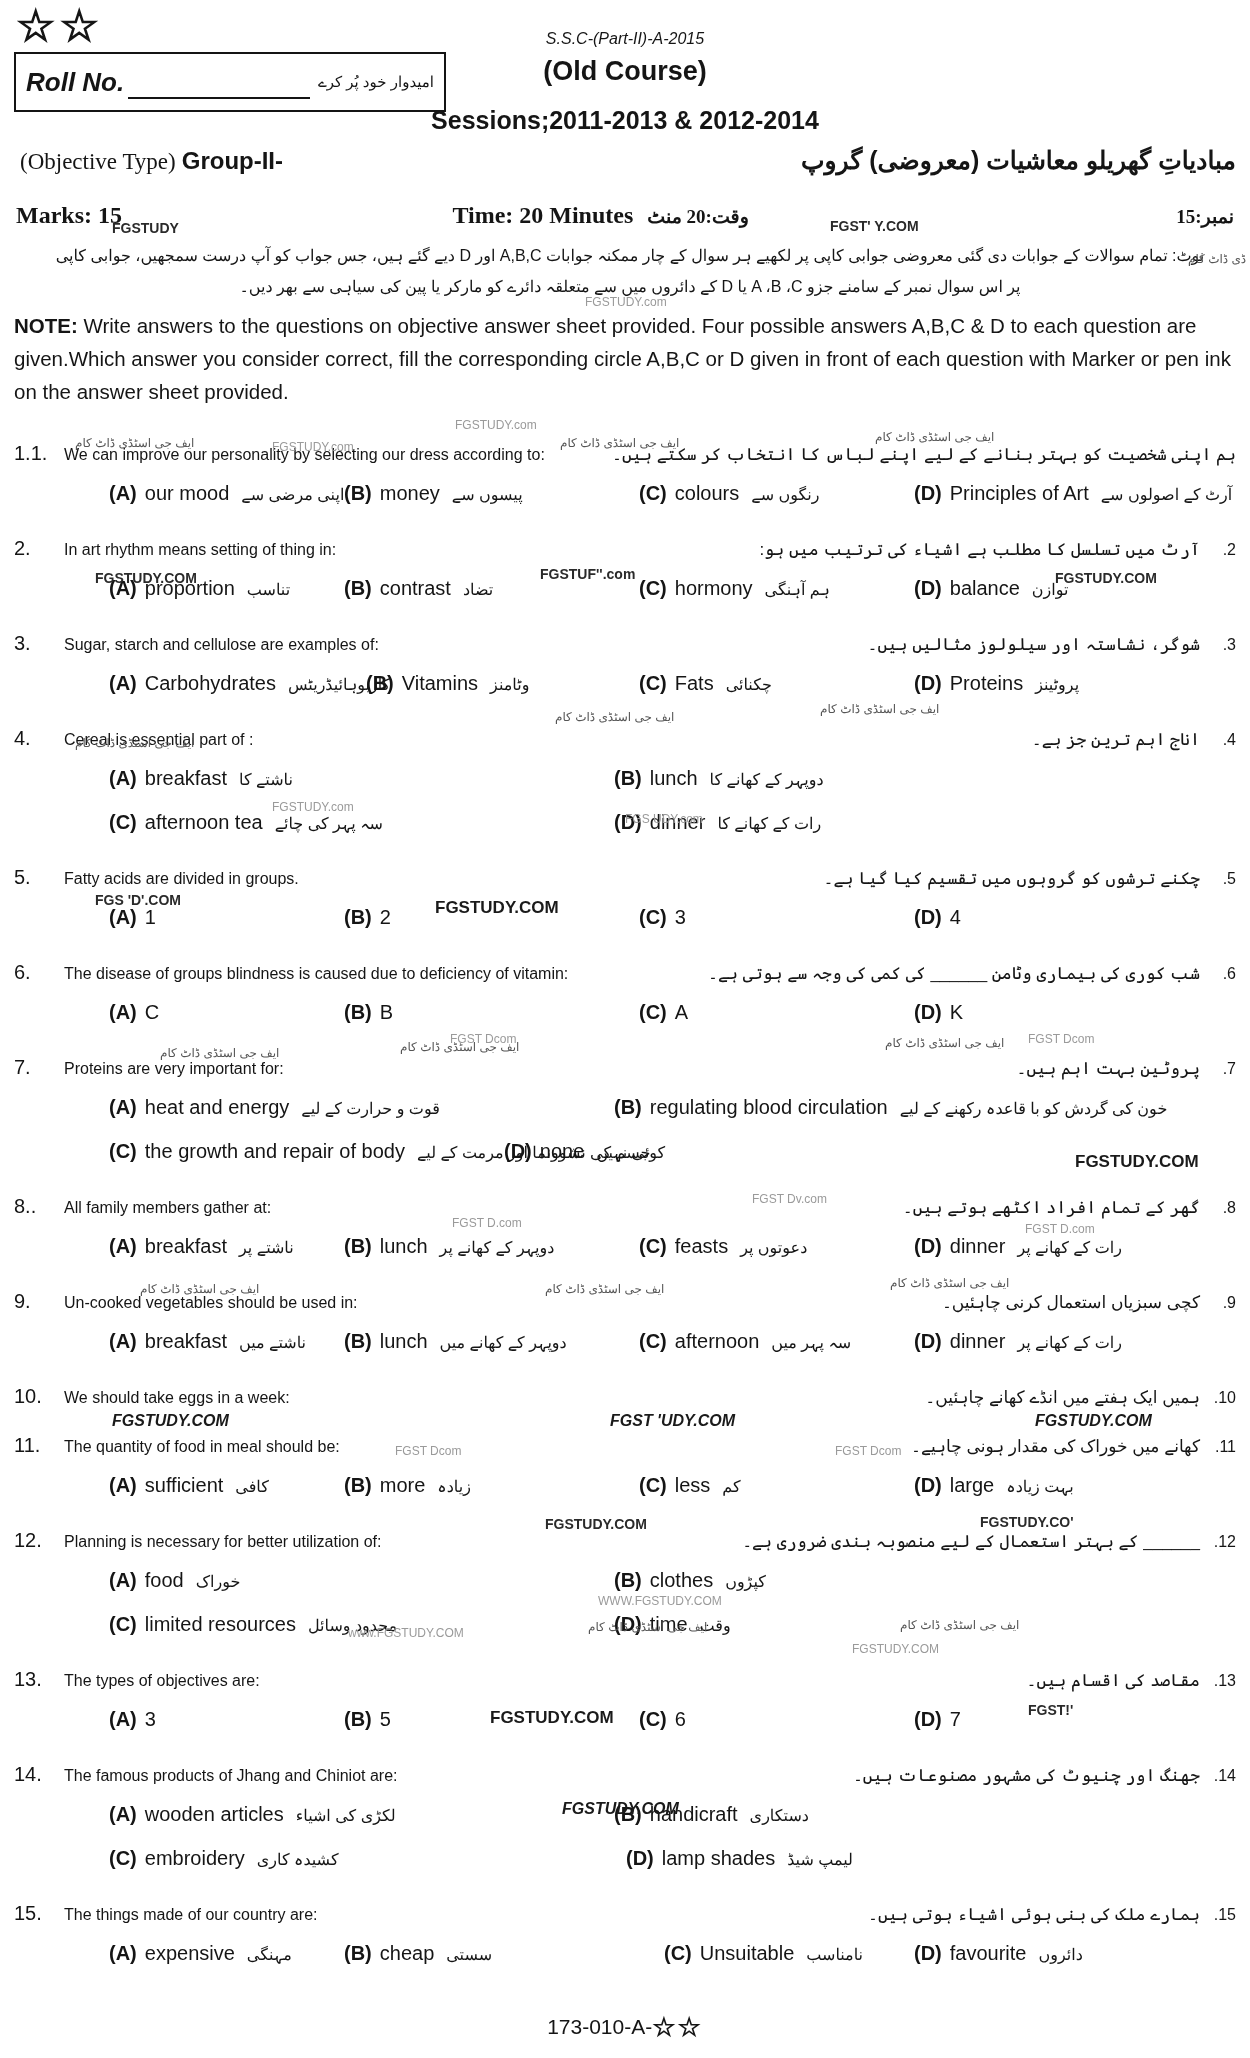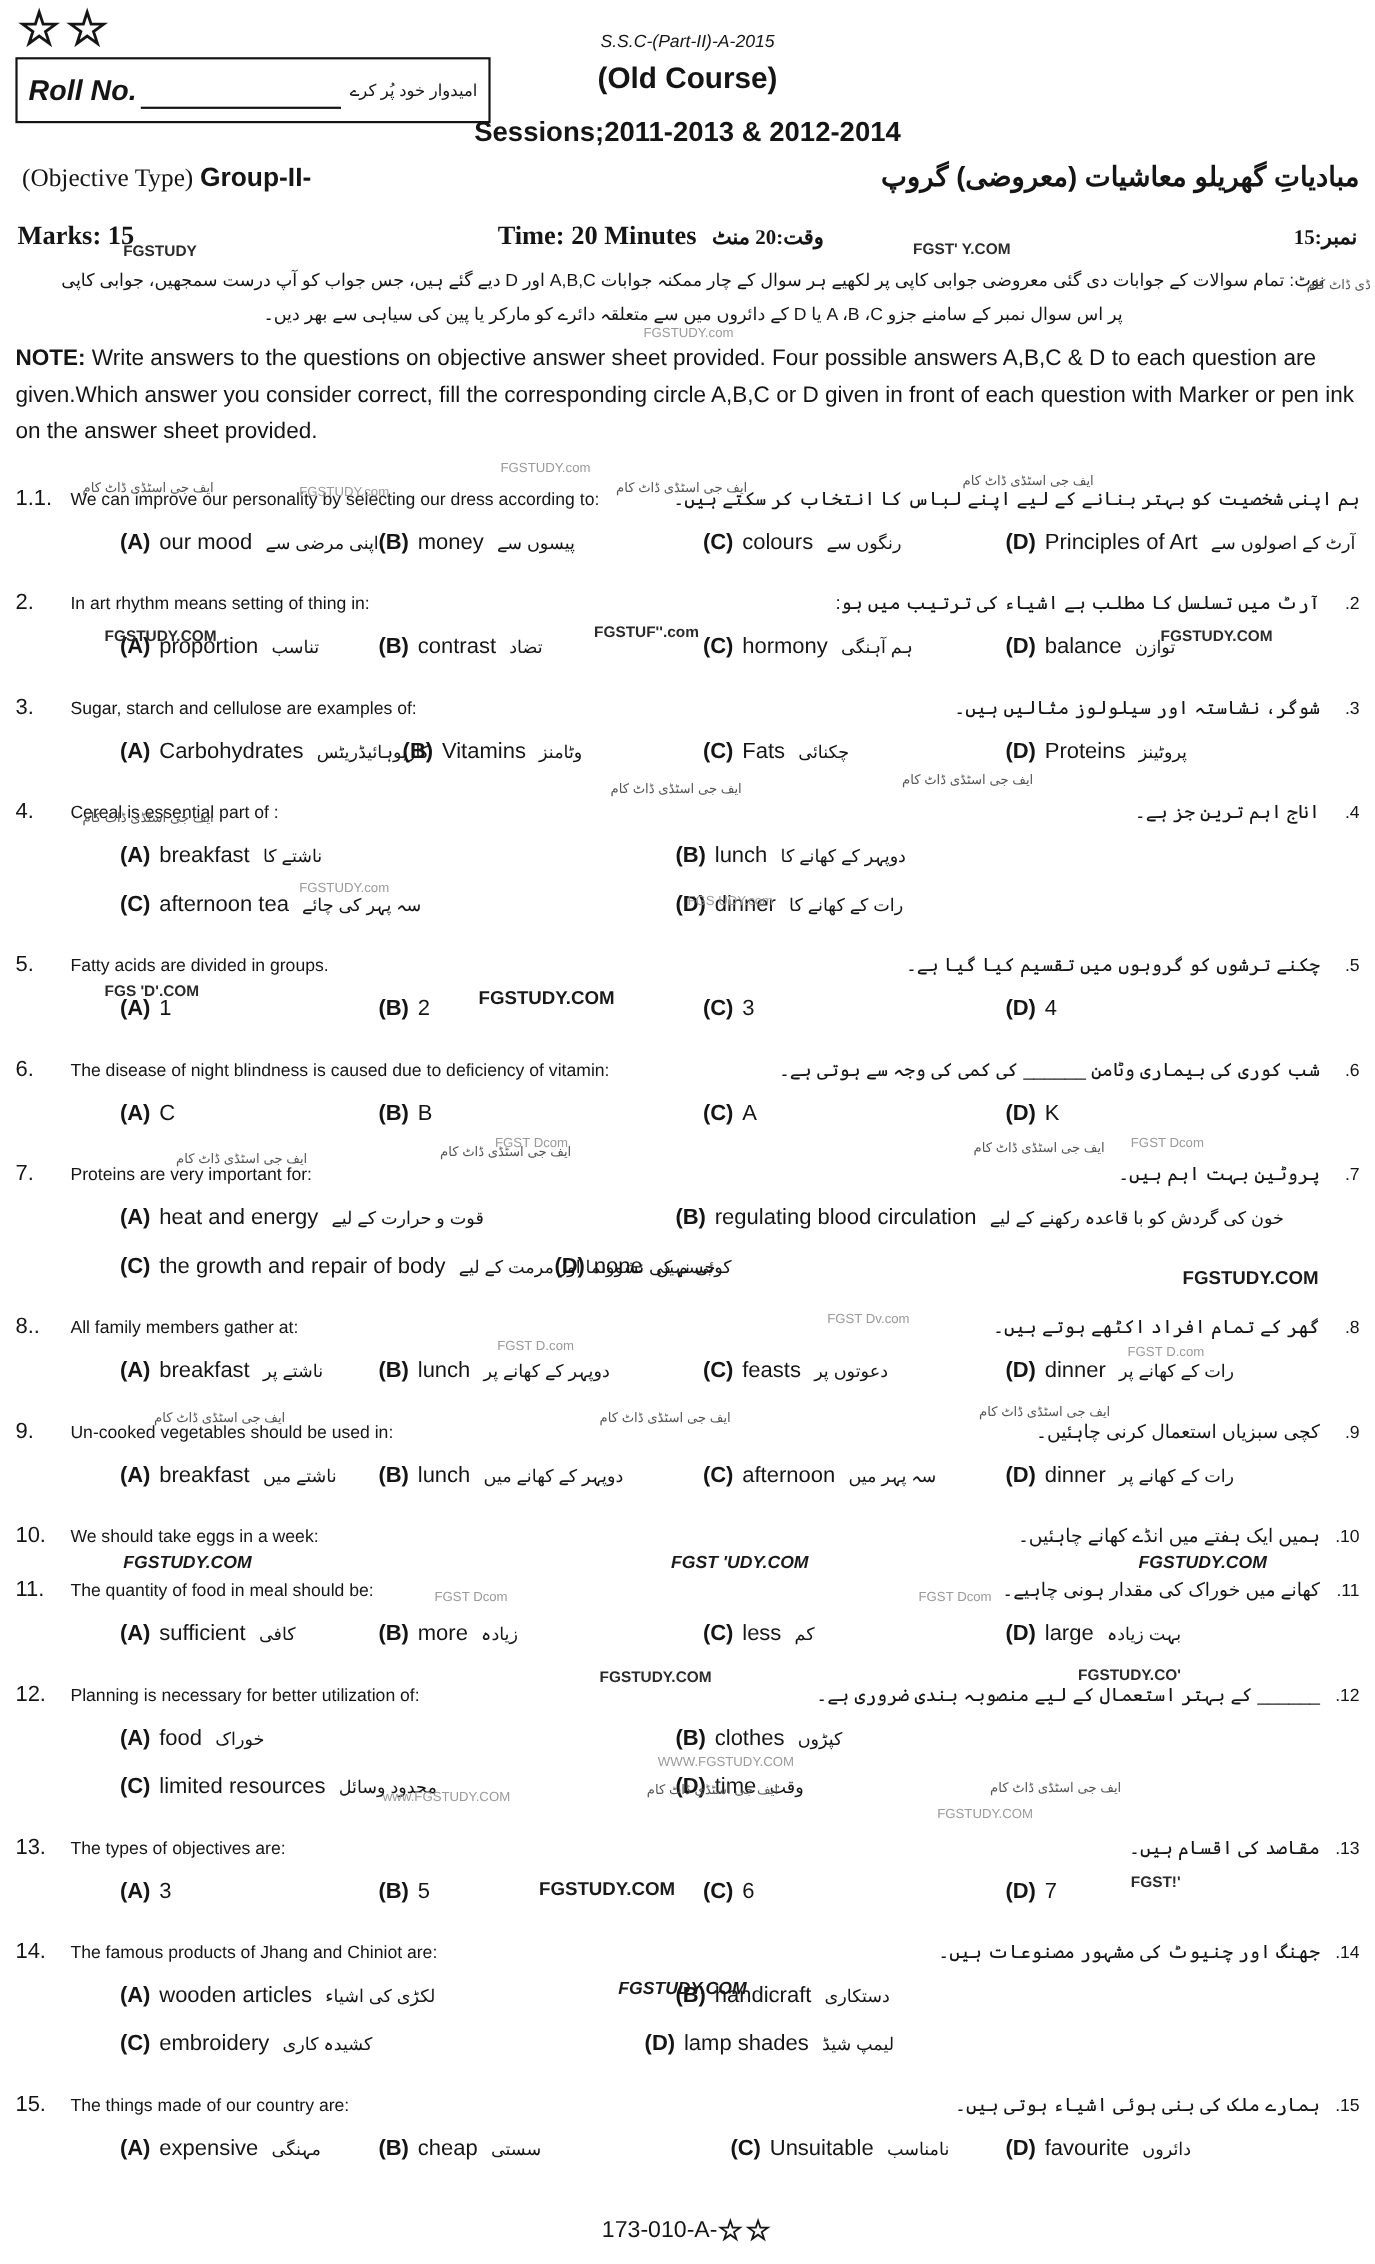--- a/index.html
+++ b/index.html
@@ -168,21 +168,21 @@
         <div class="opts">
           <span class="opt" style="left: 95px; top: 0px;"><span class="letter">(A)</span><span class="oen">1</span></span>
           <span class="opt" style="left: 330px; top: 0px;"><span class="letter">(B)</span><span class="oen">2</span></span>
           <span class="opt" style="left: 625px; top: 0px;"><span class="letter">(C)</span><span class="oen">3</span></span>
           <span class="opt" style="left: 900px; top: 0px;"><span class="letter">(D)</span><span class="oen">4</span></span>
         </div>
       </div>
       <div class="qblock">
         <div class="qrow">
           <span class="qnum">6.</span>
-          <span class="qen">The disease of night blindness is caused due to deficiency of vitamin:</span>
+          <span class="qen">The disease of groups blindness is caused due to deficiency of vitamin:</span>
           <span class="qur" dir="rtl">شب کوری کی بیماری وٹامن ______ کی کمی کی وجہ سے ہوتی ہے۔</span>
           <span class="qnumur">.6</span>
         </div>
         <div class="opts">
           <span class="opt" style="left: 95px; top: 0px;"><span class="letter">(A)</span><span class="oen">C</span></span>
           <span class="opt" style="left: 330px; top: 0px;"><span class="letter">(B)</span><span class="oen">B</span></span>
           <span class="opt" style="left: 625px; top: 0px;"><span class="letter">(C)</span><span class="oen">A</span></span>
           <span class="opt" style="left: 900px; top: 0px;"><span class="letter">(D)</span><span class="oen">K</span></span>
         </div>
       </div>
@@ -282,21 +282,21 @@
         <div class="qrow">
           <span class="qnum">14.</span>
           <span class="qen">The famous products of Jhang and Chiniot are:</span>
           <span class="qur" dir="rtl">جھنگ اور چنیوٹ کی مشہور مصنوعات ہیں۔</span>
           <span class="qnumur">.14</span>
         </div>
         <div class="opts two">
           <span class="opt" style="left: 95px; top: 0px;"><span class="letter">(A)</span><span class="oen">wooden articles</span><span class="our" dir="rtl">لکڑی کی اشیاء</span></span>
           <span class="opt" style="left: 600px; top: 0px;"><span class="letter">(B)</span><span class="oen">handicraft</span><span class="our" dir="rtl">دستکاری</span></span>
           <span class="opt" style="left: 95px; top: 44px;"><span class="letter">(C)</span><span class="oen">embroidery</span><span class="our" dir="rtl">کشیدہ کاری</span></span>
-          <span class="opt" style="left: 572px; top: 44px;"><span class="letter">(D)</span><span class="oen">lamp shades</span><span class="our" dir="rtl">لیمپ شیڈ</span></span>
+          <span class="opt" style="left: 612px; top: 44px;"><span class="letter">(D)</span><span class="oen">lamp shades</span><span class="our" dir="rtl">لیمپ شیڈ</span></span>
         </div>
       </div>
       <div class="qblock">
         <div class="qrow">
           <span class="qnum">15.</span>
           <span class="qen">The things made of our country are:</span>
           <span class="qur" dir="rtl">ہمارے ملک کی بنی ہوئی اشیاء ہوتی ہیں۔</span>
           <span class="qnumur">.15</span>
         </div>
         <div class="opts">

